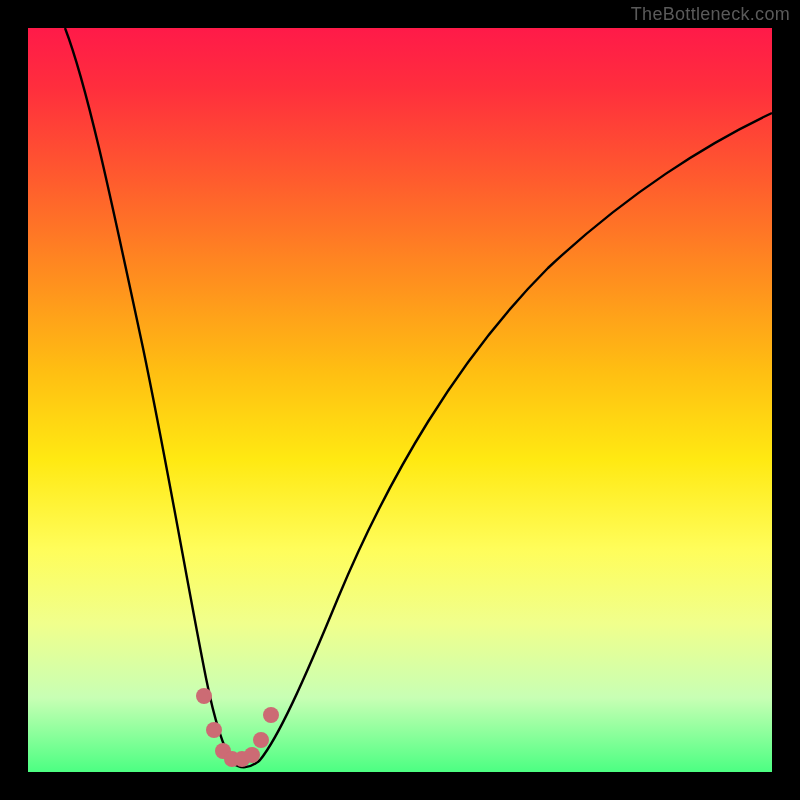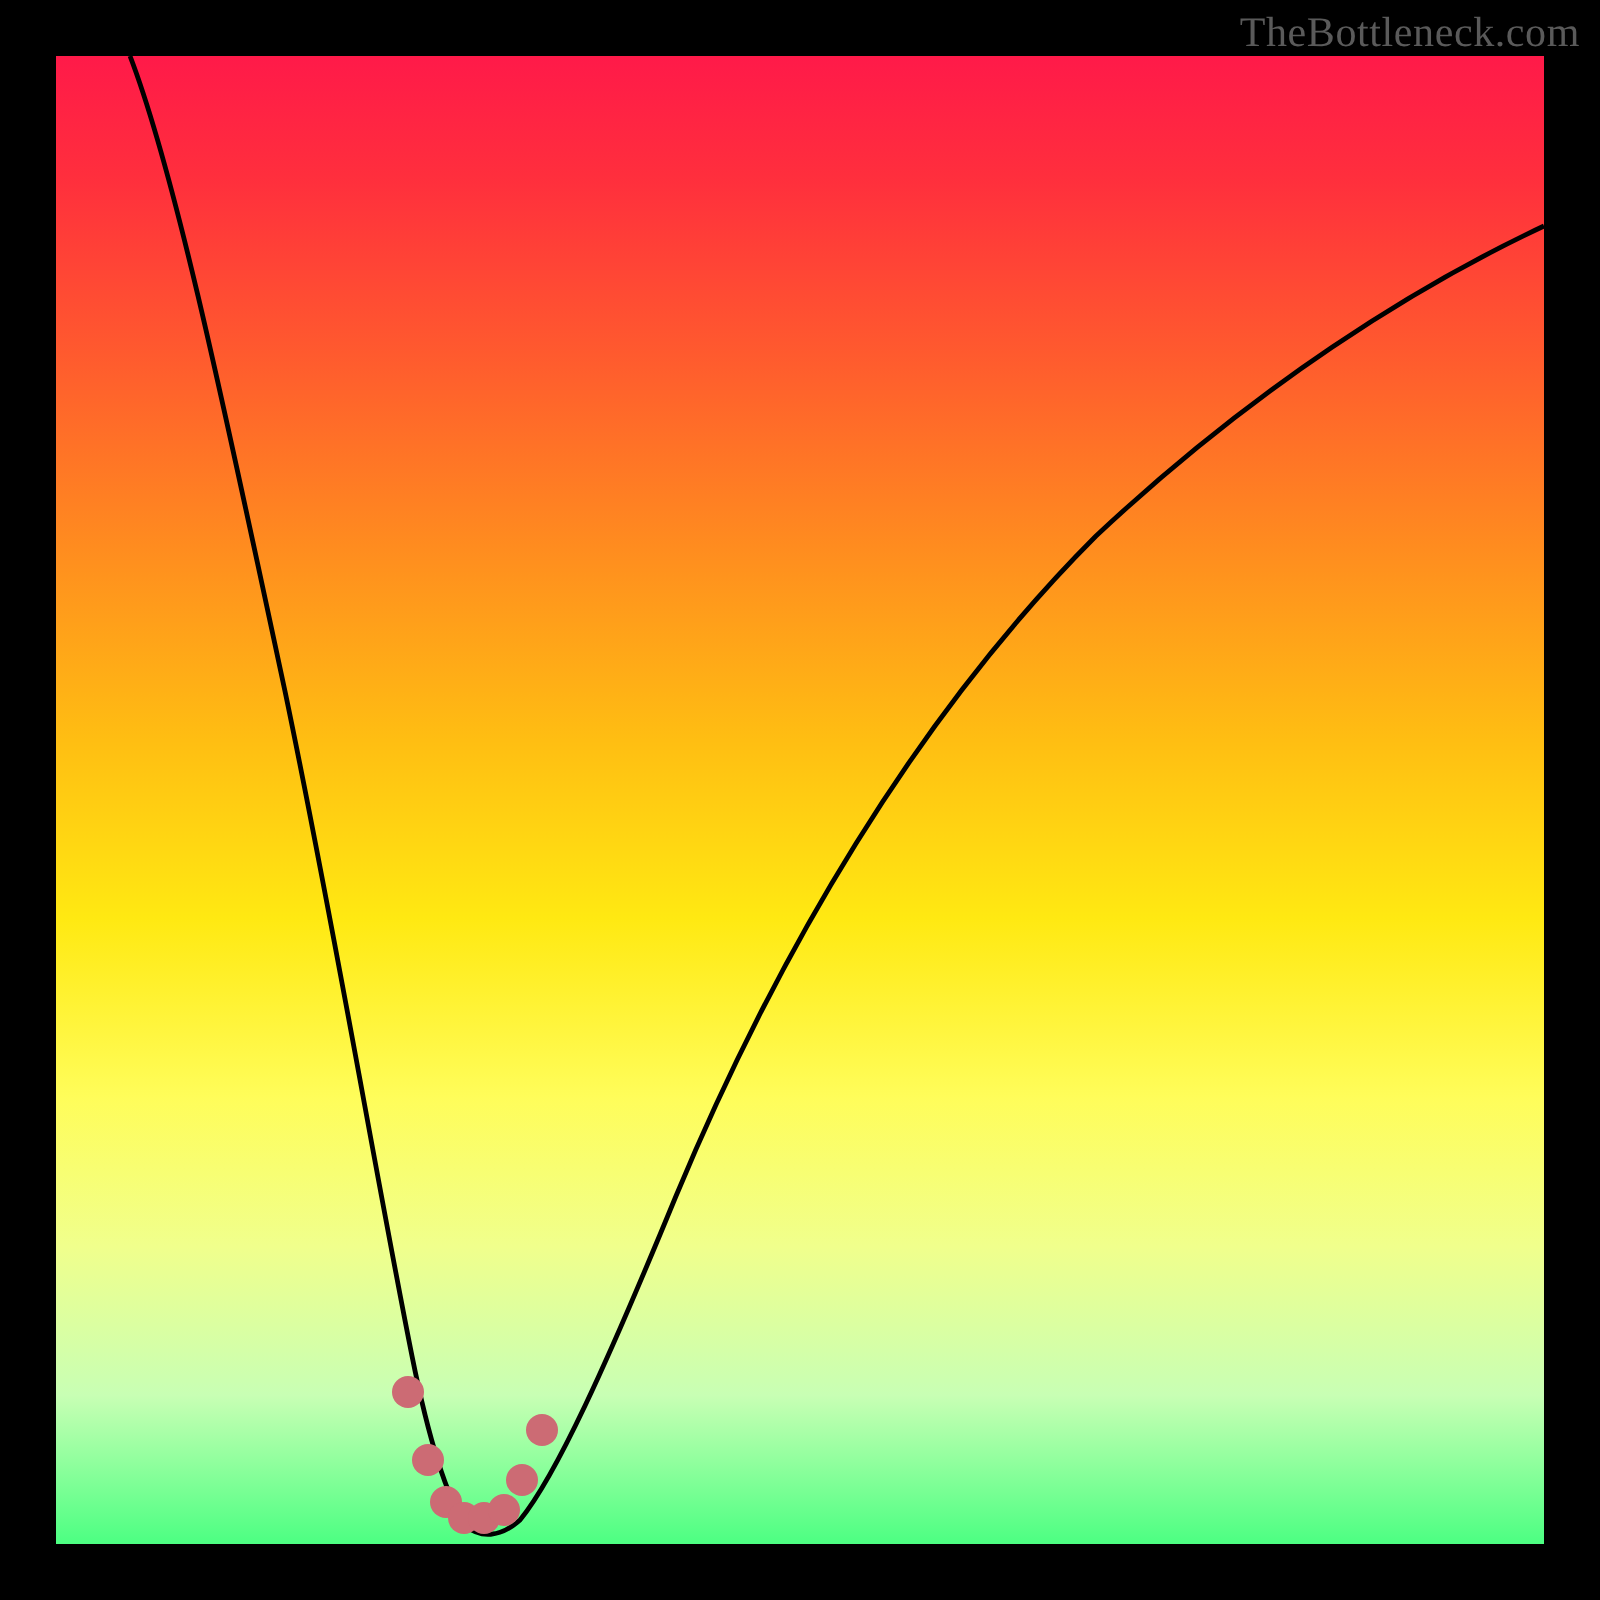--- a/index.html
+++ b/index.html
@@ -41,25 +41,24 @@
     position: absolute;
     inset: 0;
     width: 100%;
     height: 100%;
   }
   .watermark {
     position: absolute;
     top: 4px;
     right: 10px;
     color: #5a5a5a;
-    font-size: 21px;
+    font-size: 18px;
     letter-spacing: 0.3px;
     font-weight: 500;
     user-select: none;
-    font-family: Liberation Serif, serif;
   }
 </style>
 </head>
 <body>
 
 <div class="chart-wrap">
   <div class="watermark">TheBottleneck.com</div>
 
   <div class="plot-area">
     <svg class="curve-svg" viewBox="0 0 744 744" preserveAspectRatio="none">

